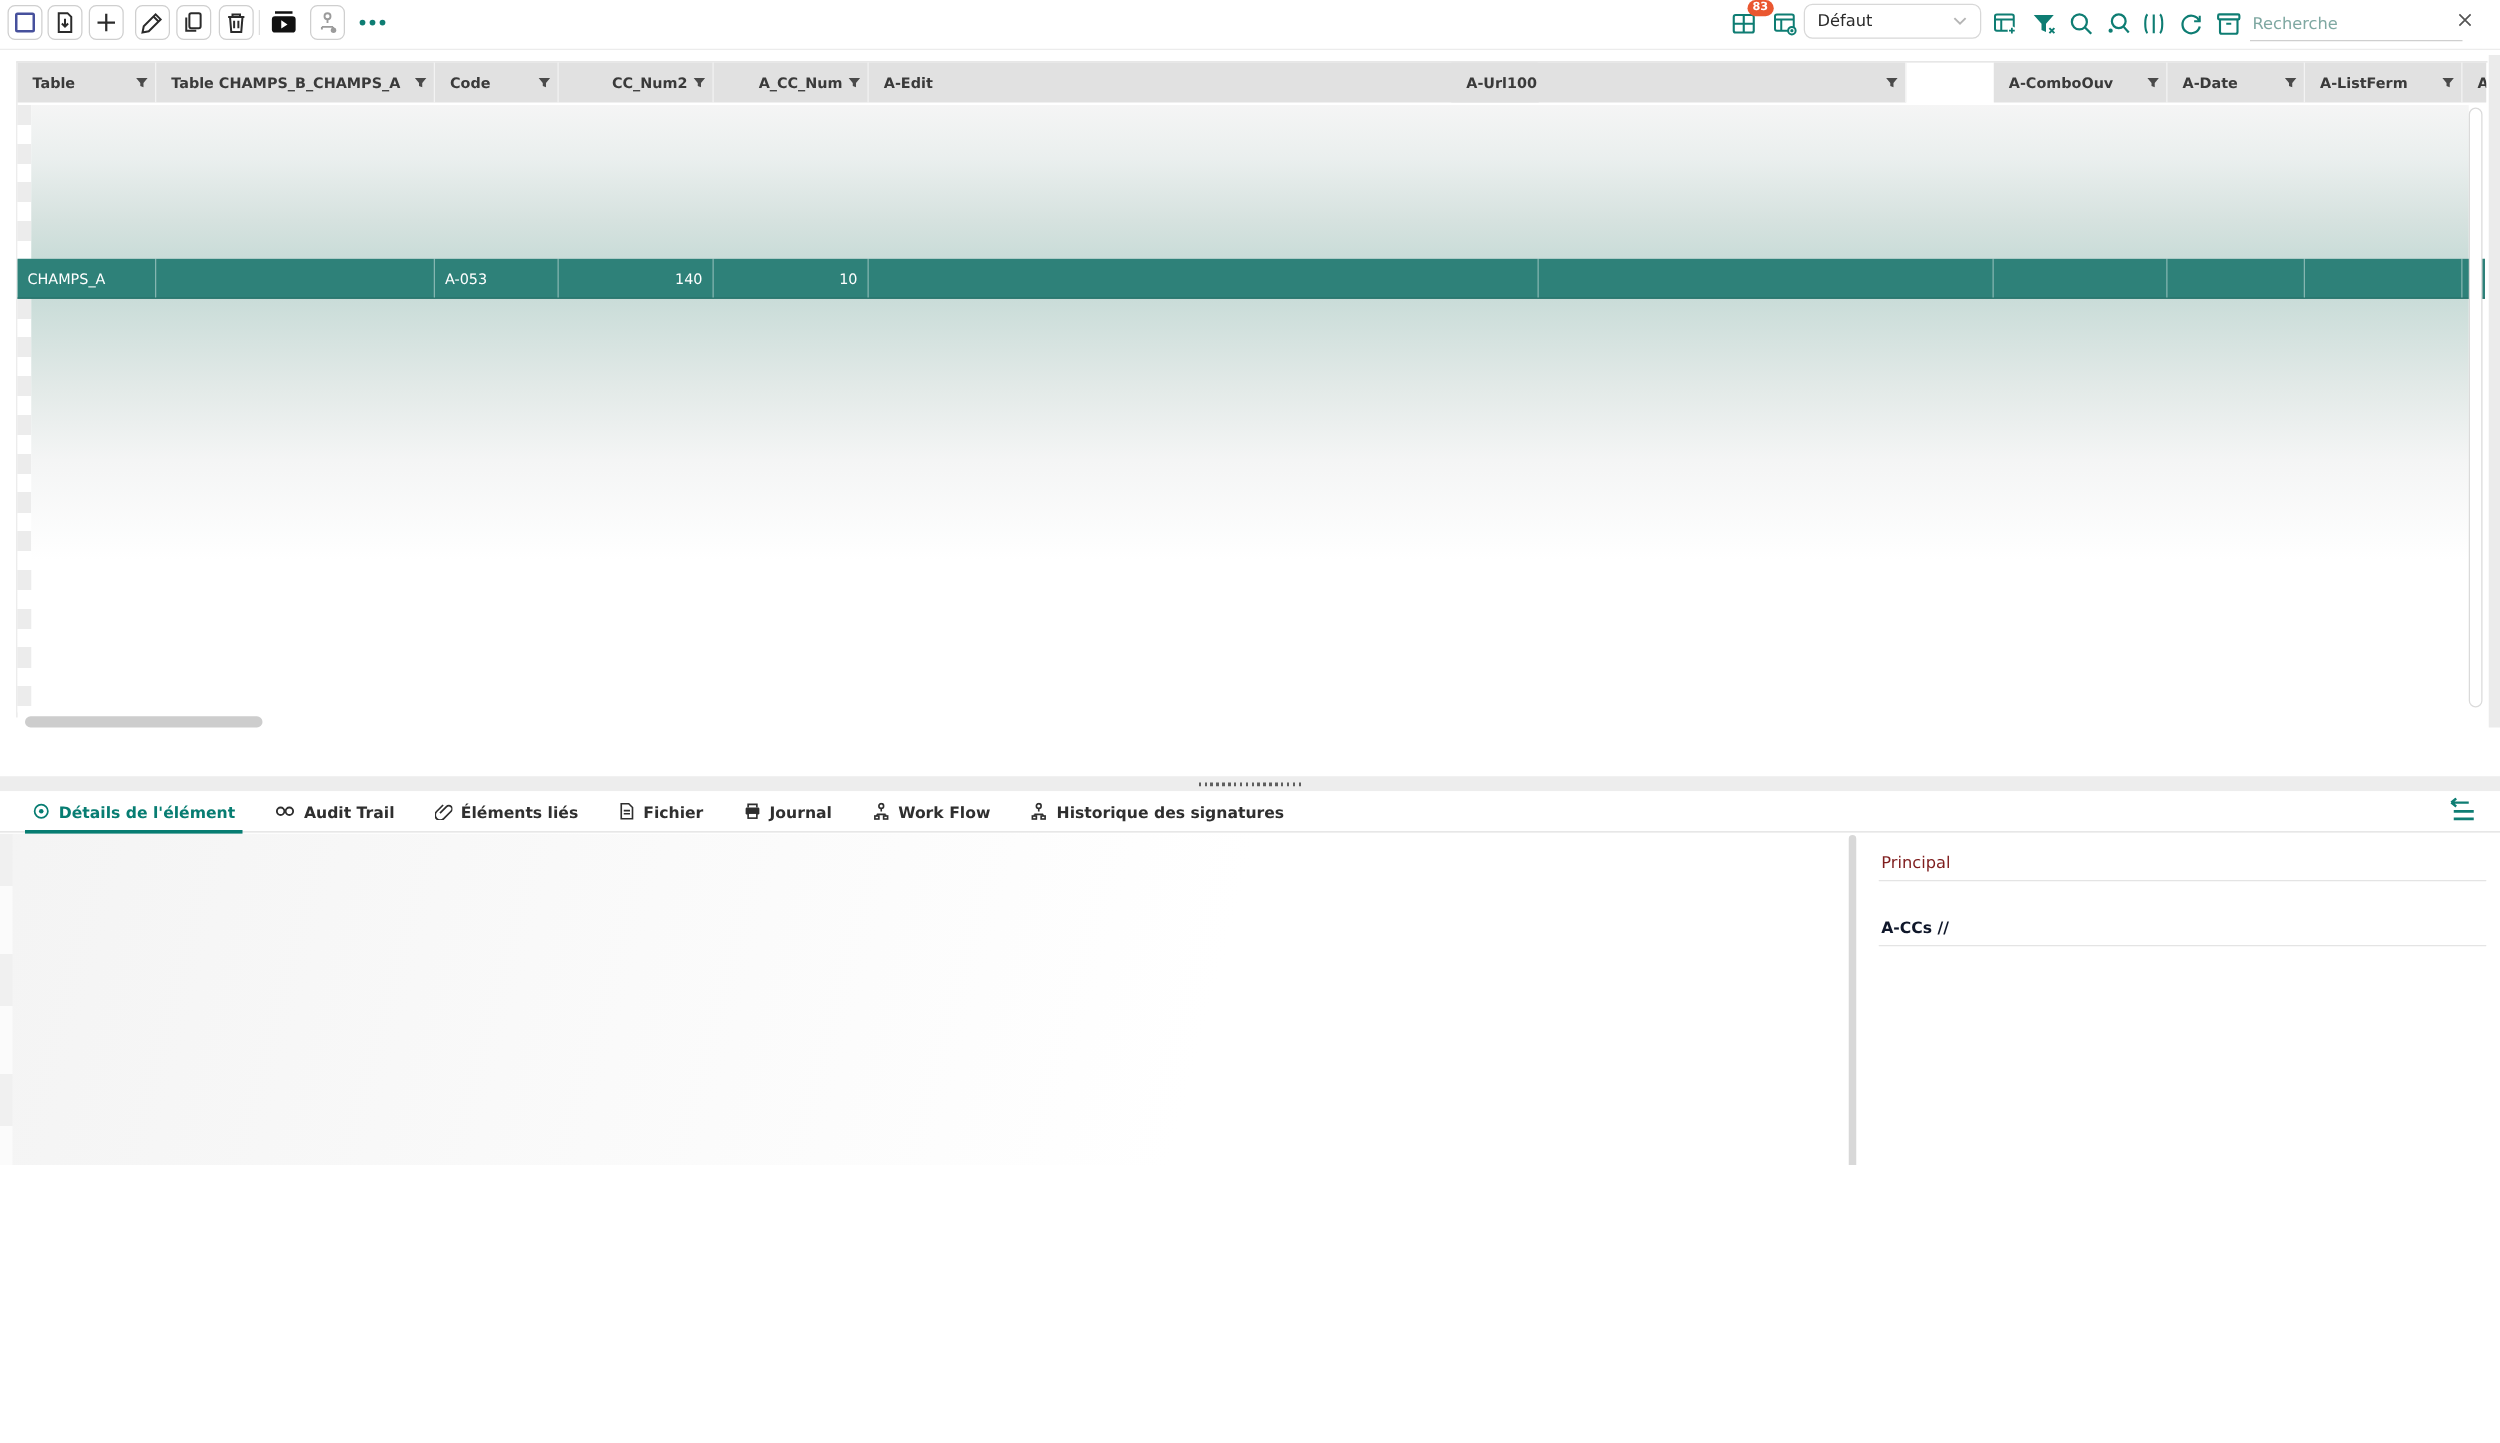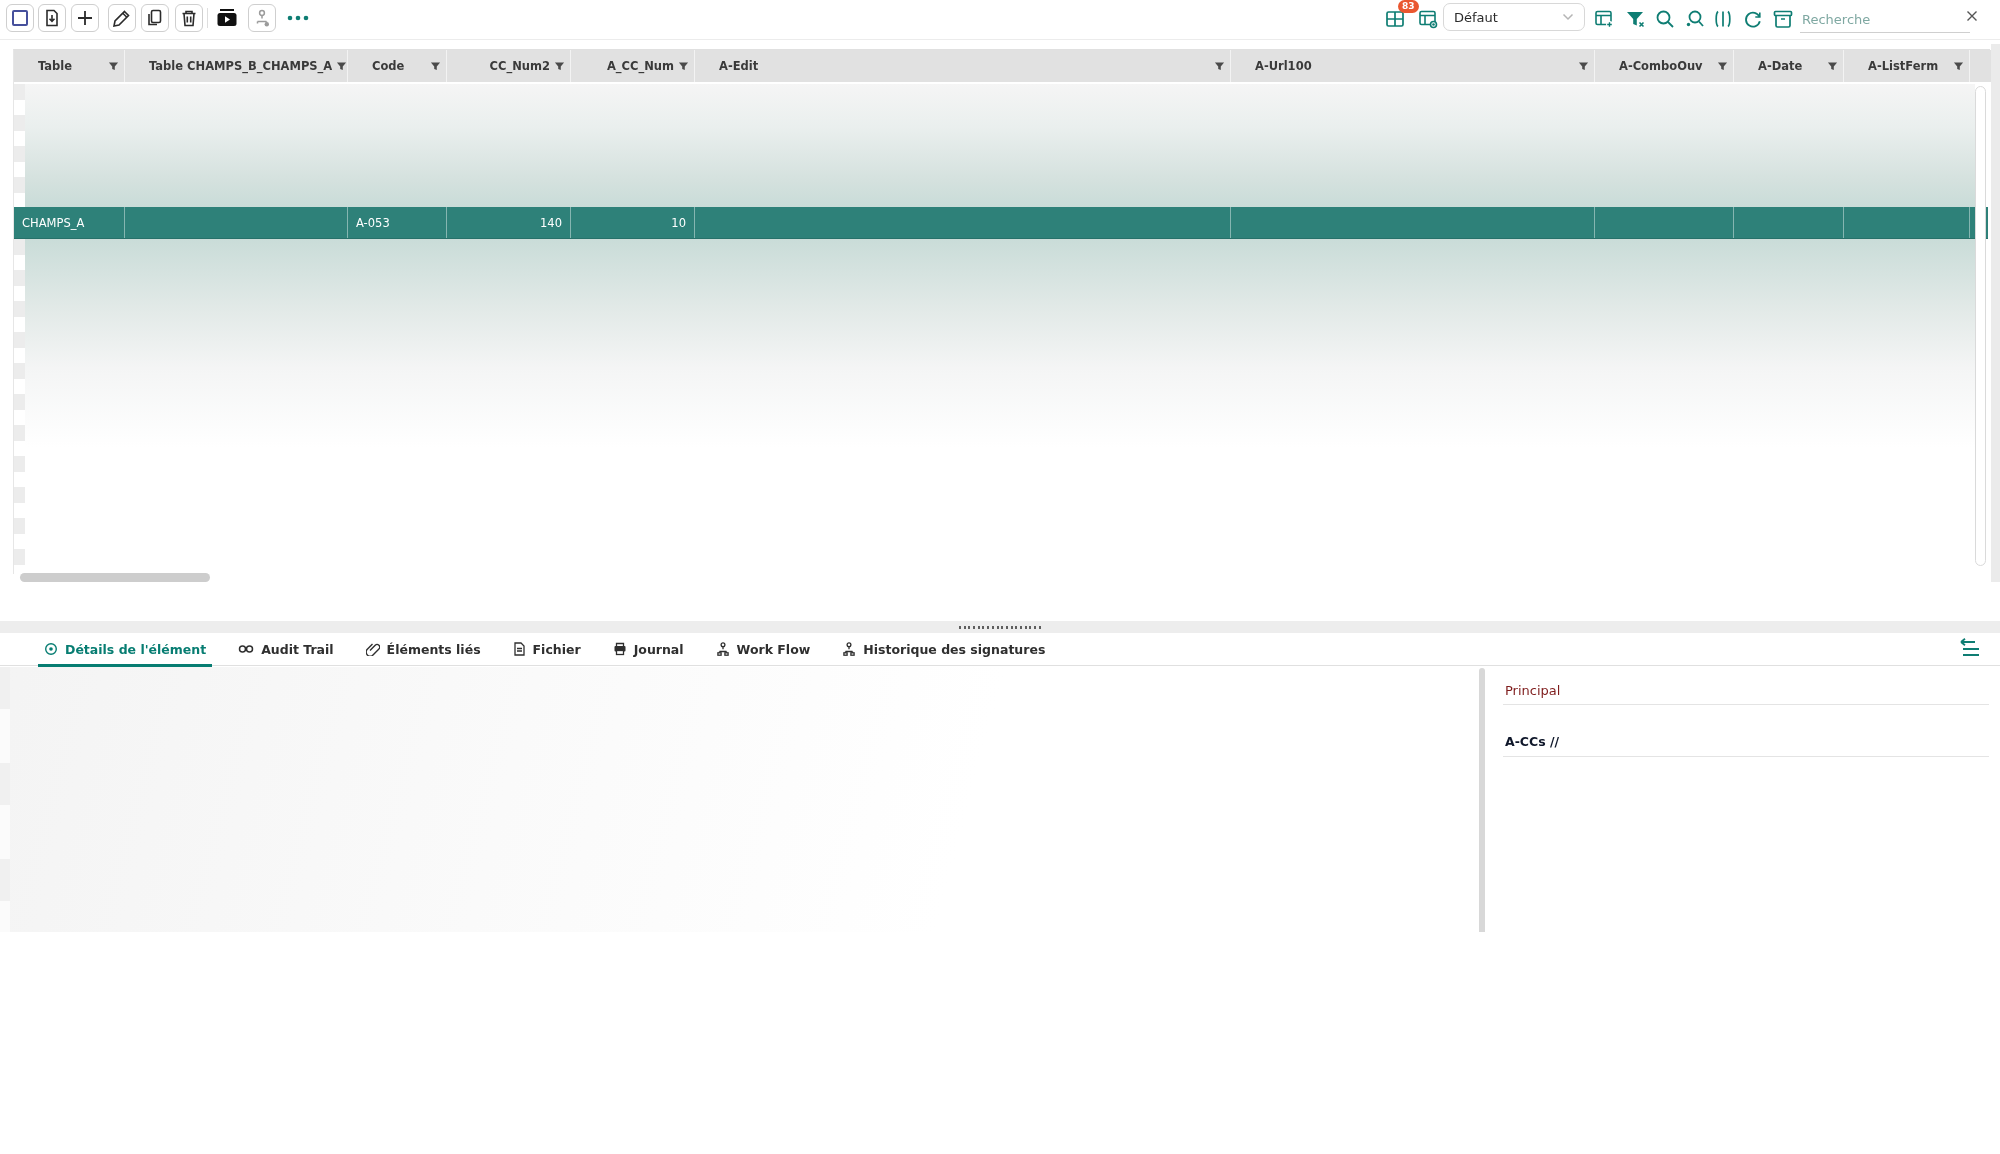--- a/index.html
+++ b/index.html
@@ -22,21 +22,21 @@
   .search{position:absolute;left:1800px;top:6px;width:166px;height:24px;border:none;outline:none;
           border-bottom:1px solid #cfcfcf;font-size:13px;color:#2b6b64;background:transparent;
           font-family:"DejaVu Sans","Liberation Sans",sans-serif;}
   .search::placeholder{color:#7fa8a2;}
   .search-clear{position:absolute;left:1962px;top:7px;width:20px;height:20px;border:none;background:none;
           color:#444;font-size:13px;cursor:pointer;padding:0;}
   
   .grid-frame{position:absolute;left:13px;top:49px;width:1976px;height:524px;border-left:1px solid #e6e6e6;border-top:1px solid #e0e0e0;}
   .hcell{position:absolute;top:50px;height:32px;background:#e1e1e1;border-right:1px solid #f3f3f3;
          display:flex;align-items:center;justify-content:space-between;font-weight:bold;font-size:11.5px;
-         color:#3a3a3a;padding:0 5px 0 24px;box-sizing:border-box;overflow:hidden;white-space:nowrap;cursor:pointer;}
+         color:#3a3a3a;padding:0 5px 0 12px;box-sizing:border-box;overflow:hidden;white-space:nowrap;cursor:pointer;}
   .hcell .funnel{flex:none;margin-left:4px;}
   .row-strip{position:absolute;left:14px;top:84px;width:11px;height:486px;
          background:repeating-linear-gradient(180deg,#ececec 0 16px,#ffffff 16px 31px);}
   .blur-above{position:absolute;left:25px;top:84px;width:1950px;height:123px;
          background:linear-gradient(180deg,#f5f5f5 0%,#eaefee 35%,#d6e2df 75%,#c9dcd8 100%);}
   .blur-below{position:absolute;left:25px;top:238px;width:1950px;height:210px;
          background:linear-gradient(180deg,#c9dcd8 0%,#e3eae8 35%,#f4f5f5 62%,#ffffff 100%);}
   .sel-row{position:absolute;left:14px;top:207px;width:1974px;height:31px;background:#2e8179;
          border-bottom:1px solid #27716a;cursor:pointer;}
   .rcell{position:absolute;top:207px;height:31px;box-sizing:border-box;border-right:1px solid rgba(255,255,255,.42);
@@ -46,21 +46,21 @@
          border-radius:6px;box-sizing:border-box;cursor:pointer;}
   .edge-strip{position:absolute;left:1991px;top:44px;width:9px;height:538px;background:#ebebeb;}
   .hthumb{position:absolute;left:20px;top:573px;width:190px;height:9px;background:#cdcdcd;border-radius:5px;cursor:pointer;}
   
   .pagebar{position:absolute;left:0;top:583px;width:2000px;height:38px;background:#fff;}
   
   .resize-strip{position:absolute;left:0;top:621px;width:2000px;height:12px;background:#ededed;}
   .dots{position:absolute;left:959px;top:626px;width:82px;height:3px;cursor:row-resize;
       background:repeating-linear-gradient(90deg,#5f5f5f 0 2px,transparent 2px 4.7px);}
   .tabbar{position:absolute;left:0;top:633px;width:2000px;height:33px;background:#fff;border-bottom:1px solid #e0e0e0;
-      display:flex;align-items:center;padding-left:44px;gap:32px;box-sizing:border-box;}
+      display:flex;align-items:center;padding-left:26px;gap:32px;box-sizing:border-box;}
   .tab{display:flex;align-items:center;gap:7px;font-size:12.5px;font-weight:bold;color:#2f2f2f;position:relative;
       height:33px;border:none;background:none;padding:0;cursor:pointer;font-family:"DejaVu Sans","Liberation Sans",sans-serif;}
   .tab svg{flex:none;}
   .tab.active{color:#077d72;}
   .tab.active::after{content:"";position:absolute;left:-6px;right:-6px;bottom:-1px;height:3px;background:#077d72;}
   .collapse-btn{position:absolute;right:16px;top:638px;width:32px;height:24px;border:none;background:none;padding:0;cursor:pointer;}
   
   .content-wash{position:absolute;left:0px;top:667px;width:1160px;height:487px;
       background:linear-gradient(105deg,#f0f0f0 0%,#f8f8f8 40%,#ffffff 78%);opacity:.75;}
   .content-smudge{position:absolute;left:0px;top:930px;width:760px;height:224px;
@@ -242,21 +242,21 @@
     <svg class="funnel" width="11" height="11" viewBox="0 0 12 12">
         <path d="M1 1.5h10L7.4 5.9v3.8L4.6 8.6V5.9Z" fill="#4a4a4a"></path>
       </svg>
   </div>
   <div class="hcell" style="left:695px;width:536px">
     <span>A-Edit</span>
     <svg class="funnel" width="11" height="11" viewBox="0 0 12 12">
         <path d="M1 1.5h10L7.4 5.9v3.8L4.6 8.6V5.9Z" fill="#4a4a4a"></path>
       </svg>
   </div>
-  <div class="hcell" style="left:1231px;width:364px">
+  <div class="hcell" style="left:1161px;width:364px">
     <span>A-Url100</span>
     <svg class="funnel" width="11" height="11" viewBox="0 0 12 12">
         <path d="M1 1.5h10L7.4 5.9v3.8L4.6 8.6V5.9Z" fill="#4a4a4a"></path>
       </svg>
   </div>
   <div class="hcell" style="left:1595px;width:139px">
     <span>A-ComboOuv</span>
     <svg class="funnel" width="11" height="11" viewBox="0 0 12 12">
         <path d="M1 1.5h10L7.4 5.9v3.8L4.6 8.6V5.9Z" fill="#4a4a4a"></path>
       </svg>

